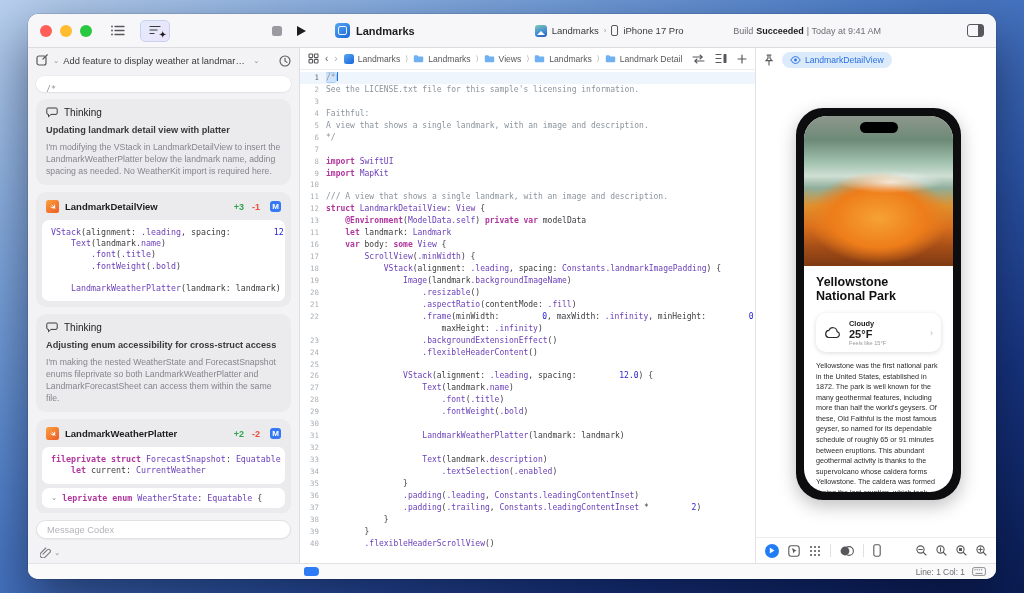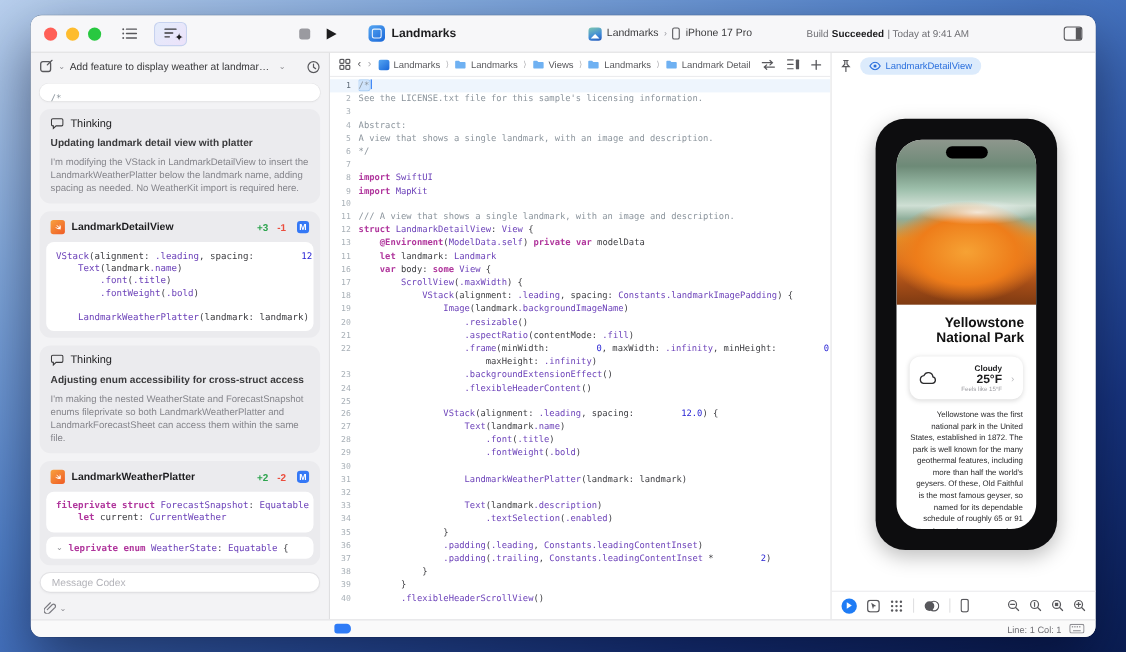--- a/index.html
+++ b/index.html
@@ -85,21 +85,21 @@
   .ln { width:26px; text-align:right; padding-right:7px; color:#a8b0b7; font-size:7.4px; flex:0 0 auto; }
   .crow.sel .ln { color:#5d6a76; }
   .ct { flex:1; overflow:hidden; }
   .selblock { background:#cfe4fb; outline:1px solid #a9cdf4; border-radius:2px; }
   .caret { display:inline-block; width:1.5px; height:9px; background:#1a6ff5; vertical-align:-1px; margin-left:1px; }
   
   .canvas { width:241px; border-left:1px solid #e3e3e5; display:flex; flex-direction:column; background:#fff; }
   .canvas-tabs { height:24px; display:flex; align-items:center; padding:0 8px; gap:8px; flex:0 0 auto; }
   .preview-pill { display:flex; align-items:center; gap:4px; background:#dcebfc; color:#2a6fdd; border-radius:9px; height:16px; padding:0 8px; font-size:8.6px; }
   .canvas-body { flex:1; position:relative; }
-  .iphone { position:absolute; left:40px; top:36px; width:165px; height:392px; background:#0d0d0f; border-radius:27px; padding:19px; box-shadow:0 6px 18px rgba(0,0,0,.25);text-align:right; }
+  .iphone { position:absolute; left:40px; top:36px; width:165px; height:392px; background:#0d0d0f; border-radius:27px; padding:8px; box-shadow:0 6px 18px rgba(0,0,0,.25); }
   .screen { width:100%; height:100%; border-radius:23px; background:#fff; overflow:hidden; position:relative; }
   .dyn-island { position:absolute; top:6px; left:50%; transform:translateX(-50%); width:38px; height:11px; background:#000; border-radius:6px; z-index:3; }
   .photo { height:150px;
     background:
       radial-gradient(75px 16px at 58% 44%, rgba(255,255,255,.75), rgba(255,255,255,0) 70%),
       radial-gradient(95px 62px at 50% 68%, #f6a234 0%, #ee7d1a 48%, rgba(238,125,26,0) 74%),
       linear-gradient(180deg,#8e978d 0%,#6d8a77 16%,#9dbfab 30%,#cfdfd4 40%,#8fae9a 48%,#e0902c 60%,#d96f1e 74%,#a34c17 88%,#7e3a12 100%);
   }
   .sheet { padding:9px 12px 0 12px; }
   .lm-title { font-size:12.5px; font-weight:bold; color:#111; line-height:1.15; width:104px; margin-bottom:9px; }
@@ -338,33 +338,33 @@
                 <line x1="5" y1="1" x2="5" y2="9"></line>
                 <line x1="1" y1="5" x2="9" y2="5"></line>
               </g>
             </svg>
         </div>
       </div>
       <div class="code-area" id="code-lines">
           <div class="crow sel"><span class="ln">1</span><span class="ct"><span class="selblock"><span class="tk-c">/*</span></span><span class="caret"></span></span></div>
           <div class="crow"><span class="ln">2</span><span class="ct"><span class="tk-c">See the LICENSE.txt file for this sample's licensing information.</span></span></div>
           <div class="crow"><span class="ln">3</span><span class="ct">&nbsp;</span></div>
-          <div class="crow"><span class="ln">4</span><span class="ct"><span class="tk-c">Abstract:</span></span></div>
+          <div class="crow"><span class="ln">4</span><span class="ct"><span class="tk-c">Faithful:</span></span></div>
           <div class="crow"><span class="ln">5</span><span class="ct"><span class="tk-c">A view that shows a single landmark, with an image and description.</span></span></div>
           <div class="crow"><span class="ln">6</span><span class="ct"><span class="tk-c">*/</span></span></div>
           <div class="crow"><span class="ln">7</span><span class="ct">&nbsp;</span></div>
           <div class="crow"><span class="ln">8</span><span class="ct"><span class="tk-plain"></span><span class="tk-kw">import</span><span class="tk-plain"> </span><span class="tk-type">SwiftUI</span><span class="tk-plain"></span></span></div>
           <div class="crow"><span class="ln">9</span><span class="ct"><span class="tk-plain"></span><span class="tk-kw">import</span><span class="tk-plain"> </span><span class="tk-type">MapKit</span><span class="tk-plain"></span></span></div>
           <div class="crow"><span class="ln">10</span><span class="ct">&nbsp;</span></div>
           <div class="crow"><span class="ln">11</span><span class="ct"><span class="tk-c">/// A view that shows a single landmark, with an image and description.</span></span></div>
           <div class="crow"><span class="ln">12</span><span class="ct"><span class="tk-plain"></span><span class="tk-kw">struct</span><span class="tk-plain"> </span><span class="tk-type">LandmarkDetailView</span><span class="tk-plain">: </span><span class="tk-type">View</span><span class="tk-plain"> {</span></span></div>
           <div class="crow"><span class="ln">13</span><span class="ct"><span class="tk-plain">    </span><span class="tk-kw">@Environment</span><span class="tk-plain">(</span><span class="tk-type">ModelData</span><span class="tk-plain"></span><span class="tk-mem">.self</span><span class="tk-plain">) </span><span class="tk-kw">private</span><span class="tk-plain"> </span><span class="tk-kw">var</span><span class="tk-plain"> modelData</span></span></div>
           <div class="crow"><span class="ln">11</span><span class="ct"><span class="tk-plain">    </span><span class="tk-kw">let</span><span class="tk-plain"> landmark: </span><span class="tk-type">Landmark</span><span class="tk-plain"></span></span></div>
           <div class="crow"><span class="ln">16</span><span class="ct"><span class="tk-plain">    </span><span class="tk-kw">var</span><span class="tk-plain"> body: </span><span class="tk-kw">some</span><span class="tk-plain"> </span><span class="tk-type">View</span><span class="tk-plain"> {</span></span></div>
-          <div class="crow"><span class="ln">17</span><span class="ct"><span class="tk-plain">        </span><span class="tk-type">ScrollView</span><span class="tk-plain">(</span><span class="tk-mem">.maxWidth</span><span class="tk-plain">) {</span></span></div>
+          <div class="crow"><span class="ln">17</span><span class="ct"><span class="tk-plain">        </span><span class="tk-type">ScrollView</span><span class="tk-plain">(</span><span class="tk-mem">.minWidth</span><span class="tk-plain">) {</span></span></div>
           <div class="crow"><span class="ln">18</span><span class="ct"><span class="tk-plain">            </span><span class="tk-type">VStack</span><span class="tk-plain">(alignment: </span><span class="tk-mem">.leading</span><span class="tk-plain">, spacing: </span><span class="tk-type">Constants</span><span class="tk-plain"></span><span class="tk-mem">.landmarkImagePadding</span><span class="tk-plain">) {</span></span></div>
           <div class="crow"><span class="ln">19</span><span class="ct"><span class="tk-plain">                </span><span class="tk-type">Image</span><span class="tk-plain">(landmark</span><span class="tk-mem">.backgroundImageName</span><span class="tk-plain">)</span></span></div>
           <div class="crow"><span class="ln">20</span><span class="ct"><span class="tk-plain">                    </span><span class="tk-mem">.resizable</span><span class="tk-plain">()</span></span></div>
           <div class="crow"><span class="ln">21</span><span class="ct"><span class="tk-plain">                    </span><span class="tk-mem">.aspectRatio</span><span class="tk-plain">(contentMode: </span><span class="tk-mem">.fill</span><span class="tk-plain">)</span></span></div>
           <div class="crow"><span class="ln">22</span><span class="ct"><span class="tk-plain">                    </span><span class="tk-mem">.frame</span><span class="tk-plain">(minWidth: </span><span class="tk-num">0</span><span class="tk-plain">, maxWidth: </span><span class="tk-mem">.infinity</span><span class="tk-plain">, minHeight: </span><span class="tk-num">0</span><span class="tk-plain">,</span></span></div>
           <div class="crow"><span class="ln"></span><span class="ct"><span class="tk-plain">                        maxHeight: </span><span class="tk-mem">.infinity</span><span class="tk-plain">)</span></span></div>
           <div class="crow"><span class="ln">23</span><span class="ct"><span class="tk-plain">                    </span><span class="tk-mem">.backgroundExtensionEffect</span><span class="tk-plain">()</span></span></div>
           <div class="crow"><span class="ln">24</span><span class="ct"><span class="tk-plain">                    </span><span class="tk-mem">.flexibleHeaderContent</span><span class="tk-plain">()</span></span></div>
           <div class="crow"><span class="ln">25</span><span class="ct">&nbsp;</span></div>
           <div class="crow"><span class="ln">26</span><span class="ct"><span class="tk-plain">                </span><span class="tk-type">VStack</span><span class="tk-plain">(alignment: </span><span class="tk-mem">.leading</span><span class="tk-plain">, spacing: </span><span class="tk-num">12.0</span><span class="tk-plain">) {</span></span></div>

